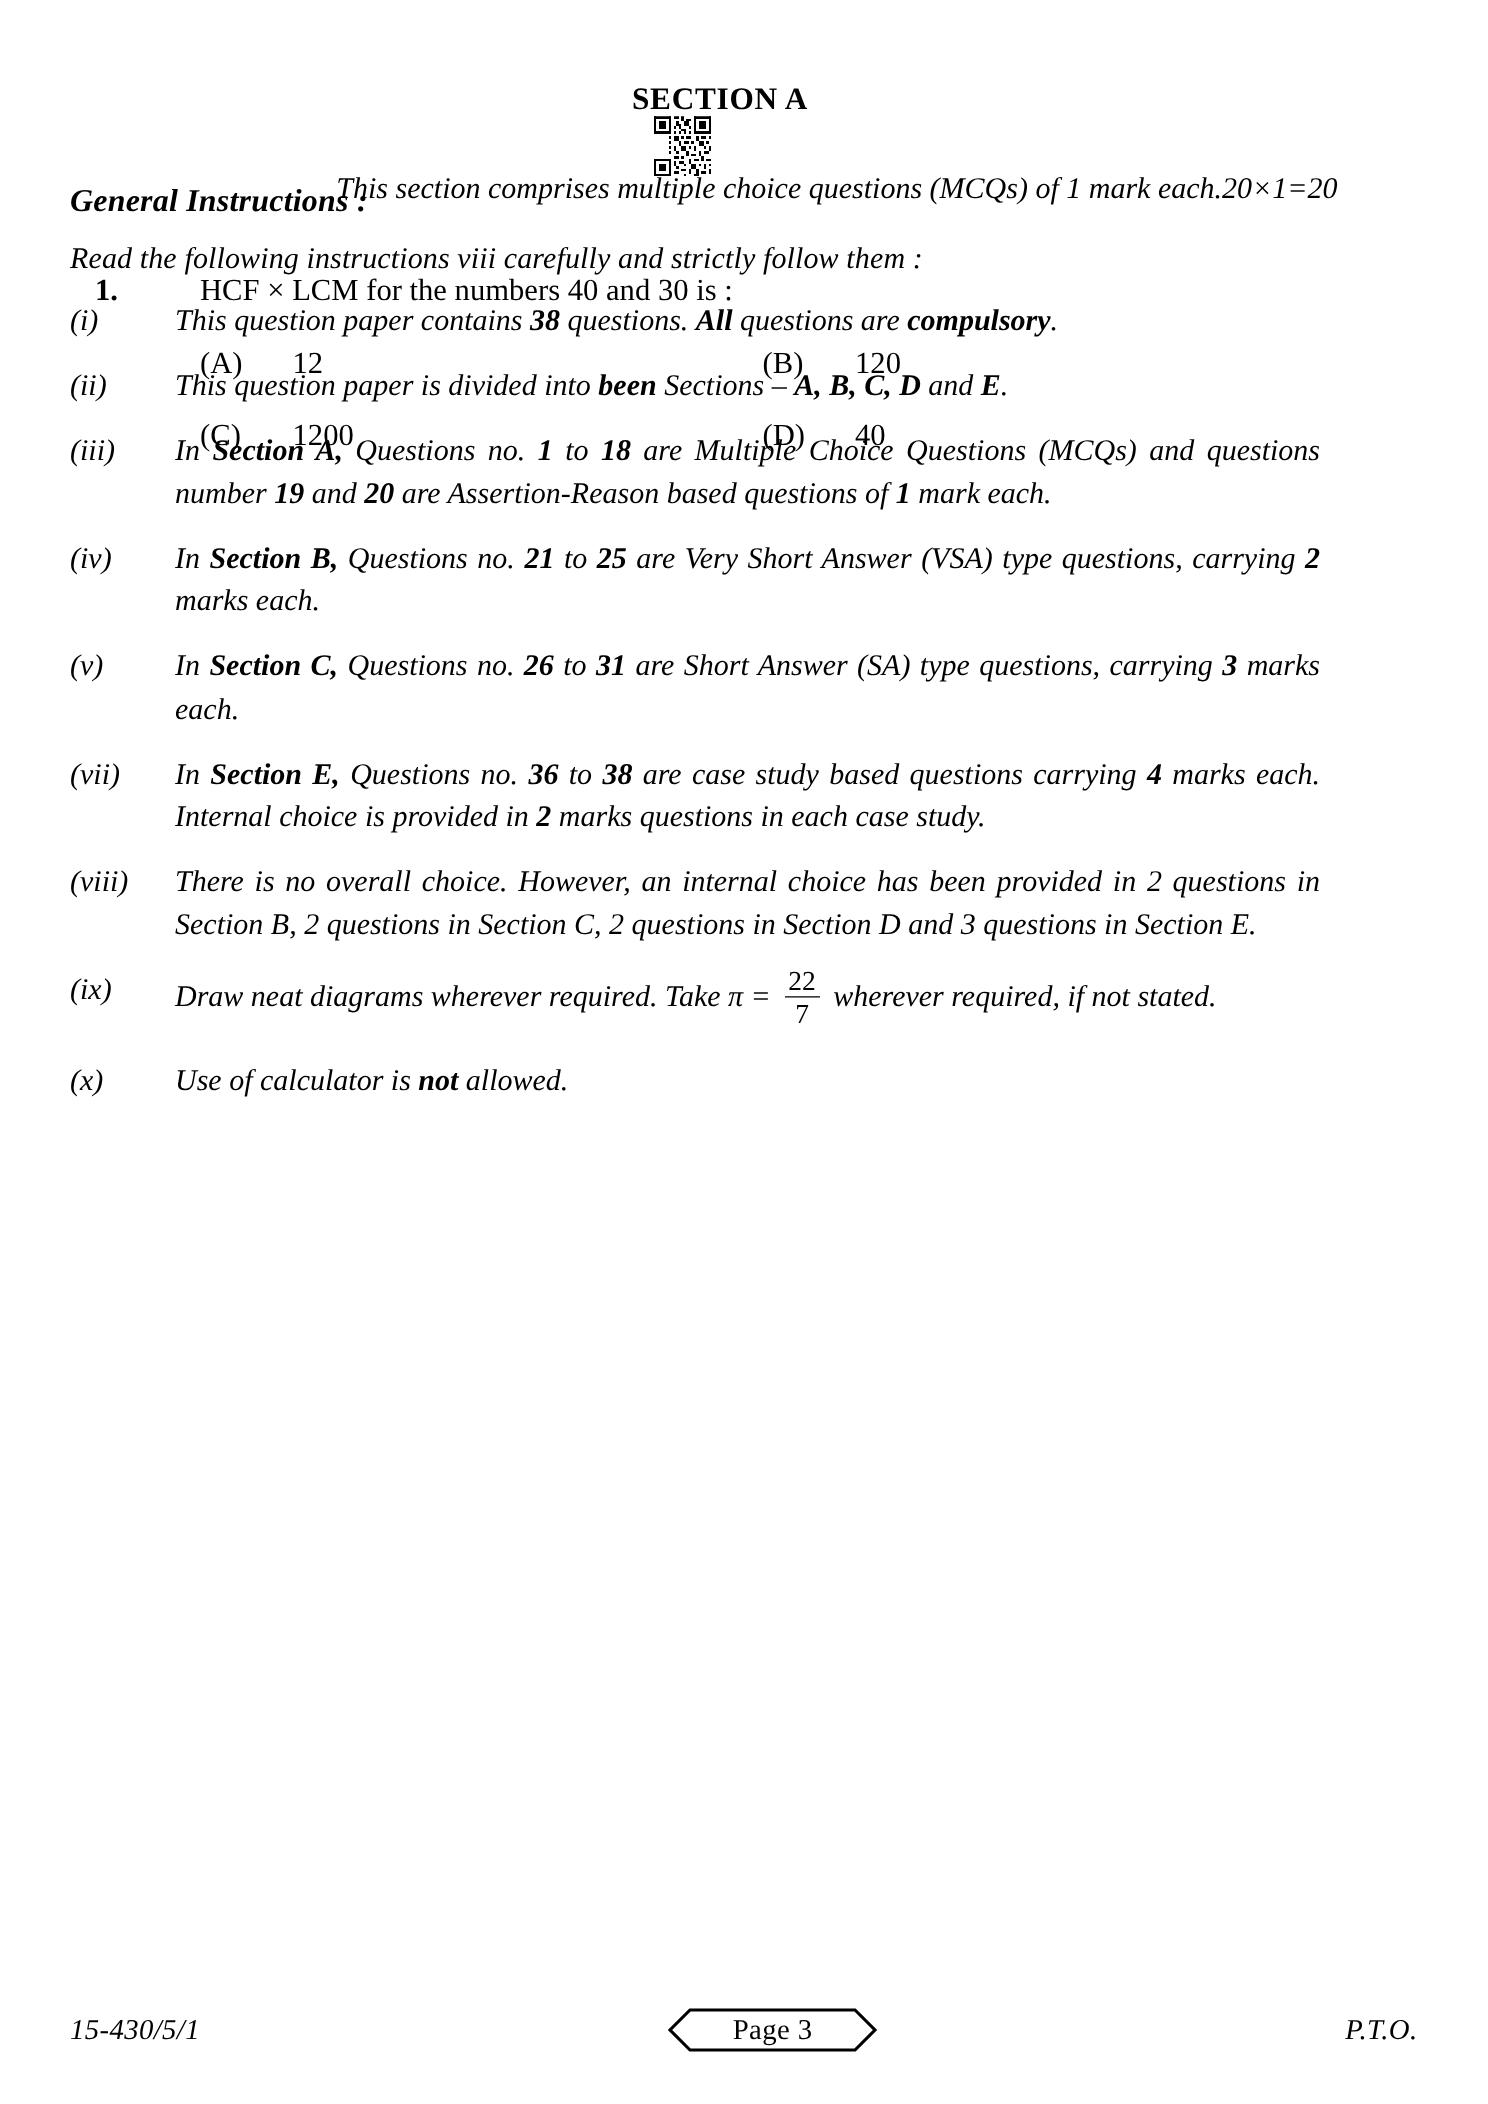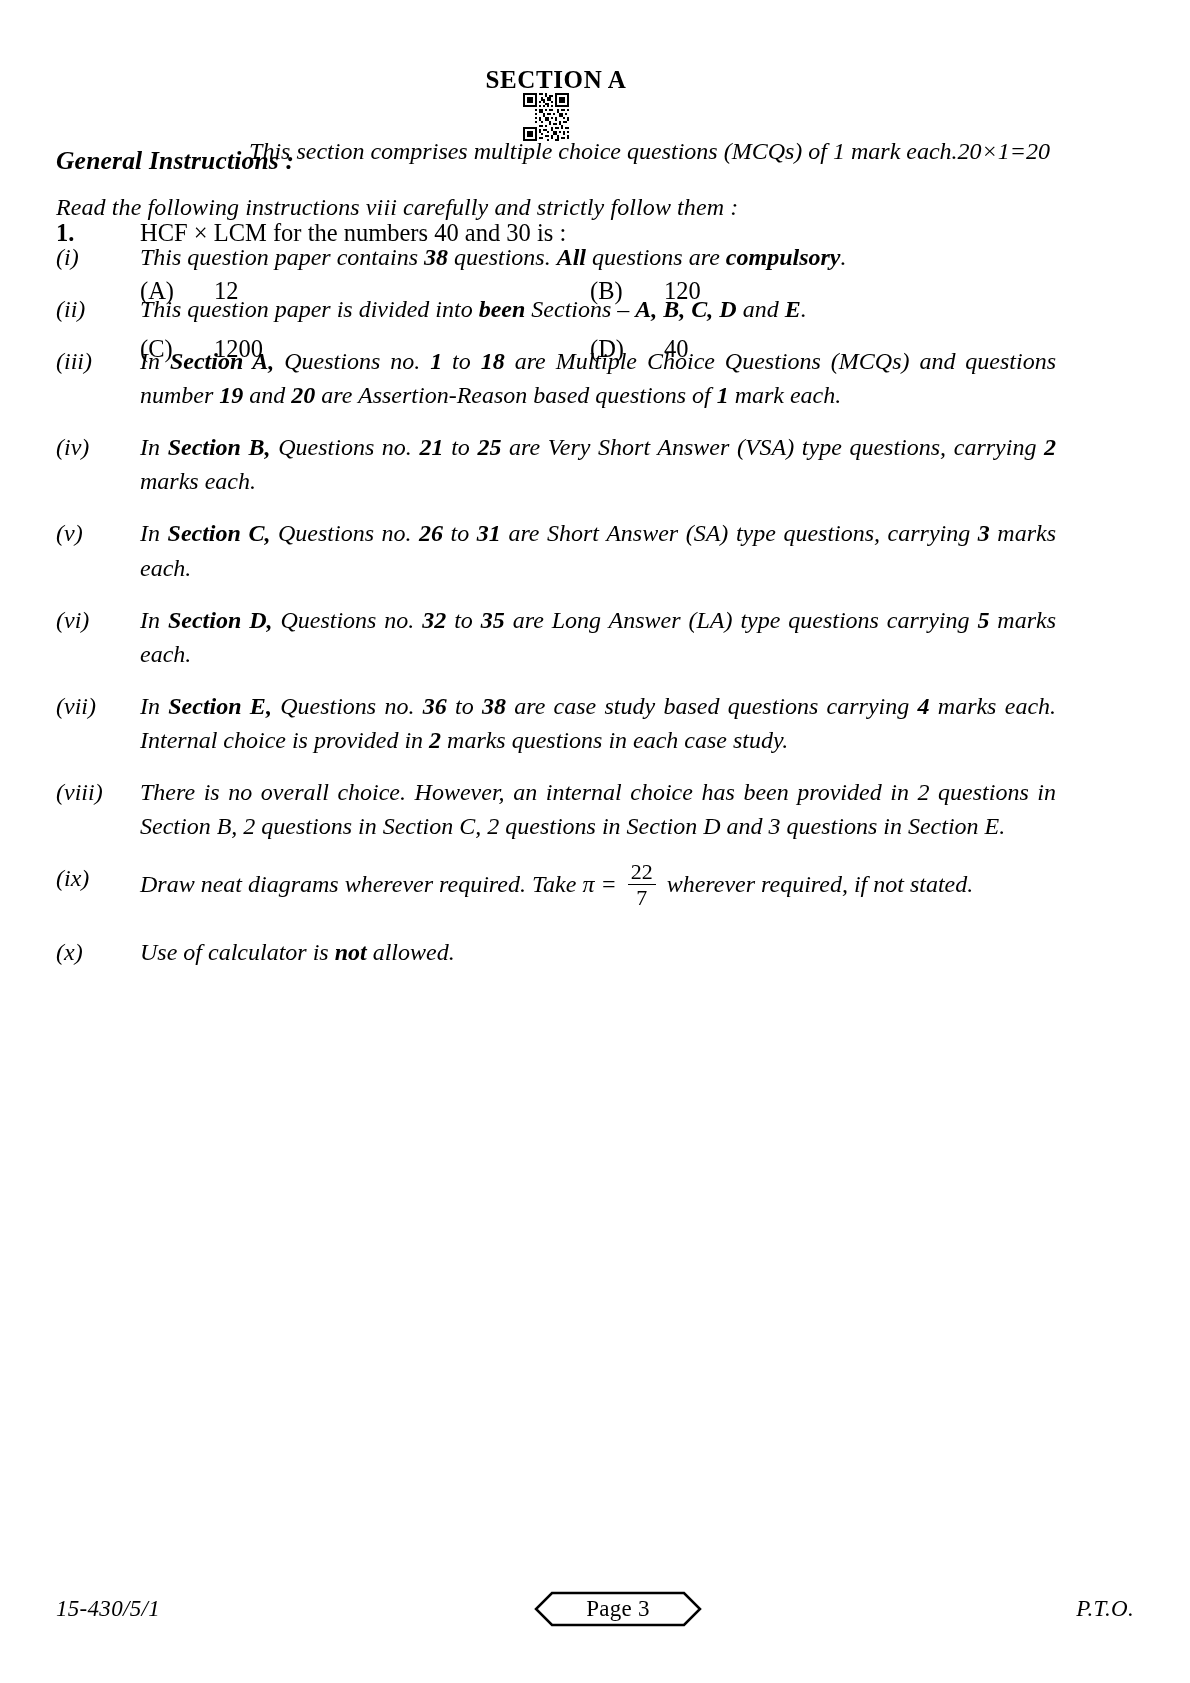--- a/index.html
+++ b/index.html
@@ -154,21 +154,21 @@
     width: 74px;
     flex: 0 0 74px;
   }
   .opt .val { flex: 1 1 auto; }
 
   
   .footer {
     position: absolute;
     left: 56px;
     right: 56px;
-    bottom: 52px;
+    bottom: 37px;
     height: 44px;
     display: flex;
     align-items: center;
     justify-content: space-between;
     font-size: 23px;
   }
   .footer .code {
     font-style: italic;
     letter-spacing: 0.3px;
   }
@@ -312,44 +312,40 @@
         </div>
         <div class="instr">
           <span class="marker">(iv)</span>
           <span class="body"><span>In </span><b>Section B,</b><span> Questions no. </span><b>21</b><span> to </span><b>25</b><span> are Very Short Answer (VSA) type questions, carrying </span><b>2</b><span> marks each.</span></span>
         </div>
         <div class="instr">
           <span class="marker">(v)</span>
           <span class="body"><span>In </span><b>Section C,</b><span> Questions no. </span><b>26</b><span> to </span><b>31</b><span> are Short Answer (SA) type questions, carrying </span><b>3</b><span> marks each.</span></span>
         </div>
         <div class="instr">
-          <span class="marker">(vi)</span>
-          <span class="body"><span>In </span><b>Section D,</b><span> Questions no. </span><b>32</b><span> to </span><b>35</b><span> are Long Answer (LA) type questions carrying </span><b>5</b><span> marks each.</span></span>
-        </div>
-        <div class="instr">
           <span class="marker">(vii)</span>
           <span class="body"><span>In </span><b>Section E,</b><span> Questions no. </span><b>36</b><span> to </span><b>38</b><span> are case study based questions carrying </span><b>4</b><span> marks each. Internal choice is provided in </span><b>2</b><span> marks questions in each case study.</span></span>
         </div>
         <div class="instr">
           <span class="marker">(viii)</span>
           <span class="body"><span>There is no overall choice. However, an internal choice has been provided in 2 questions in Section B, 2 questions in Section C, 2 questions in Section D and 3 questions in Section E.</span></span>
         </div>
         <div class="instr" style="margin-bottom: 24px; justify-content: center;">
           <span class="marker">(ix)</span>
           <span class="body nojust" style="line-height: 1.95;"><span>Draw neat diagrams wherever required. Take π = </span><span class="frac"><span class="num">22</span><span class="bar"></span><span class="den">7</span></span><span> wherever required, if not stated.</span></span>
         </div>
         <div class="instr">
           <span class="marker">(x)</span>
           <span class="body nojust"><span>Use of calculator is </span><b>not</b><span> allowed.</span></span>
         </div>
       </div>
 
   </div>
 
-  <div class="content" style="position:static;margin-left:56px;width:1000px;">
+  <div class="content" style="position:static;margin-left:76px;width:1000px;">
 
     <div class="section-head">SECTION A</div>
 
     <div class="section-note">
       <span>This section comprises multiple choice questions (MCQs) of 1 mark each.</span>
       <span class="marks">20×1=20</span>
     </div>
 
     <div id="questions">
         <div class="question">

